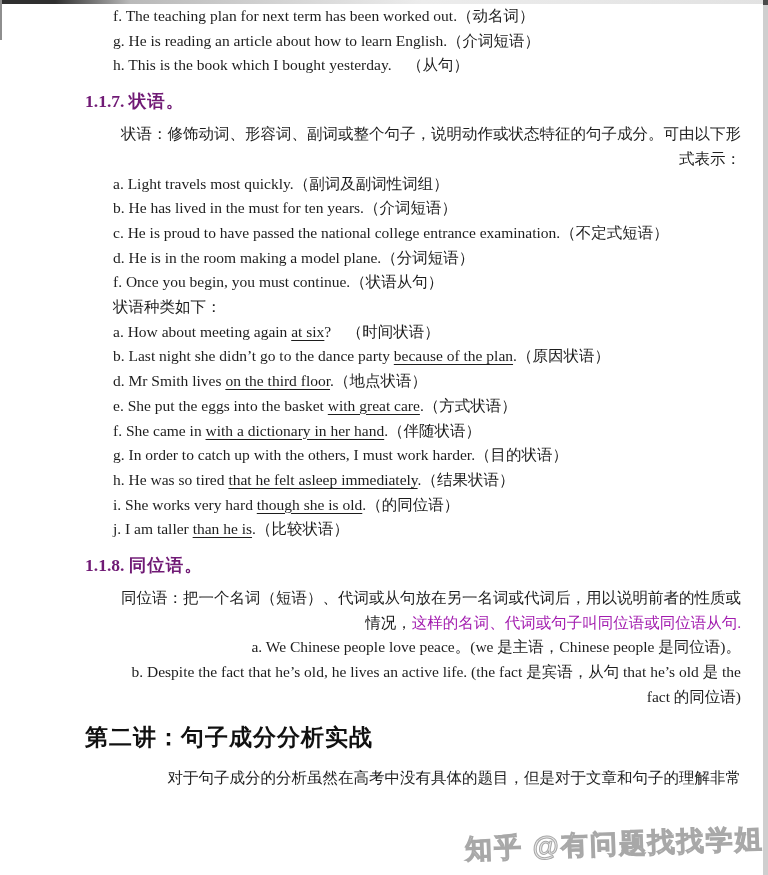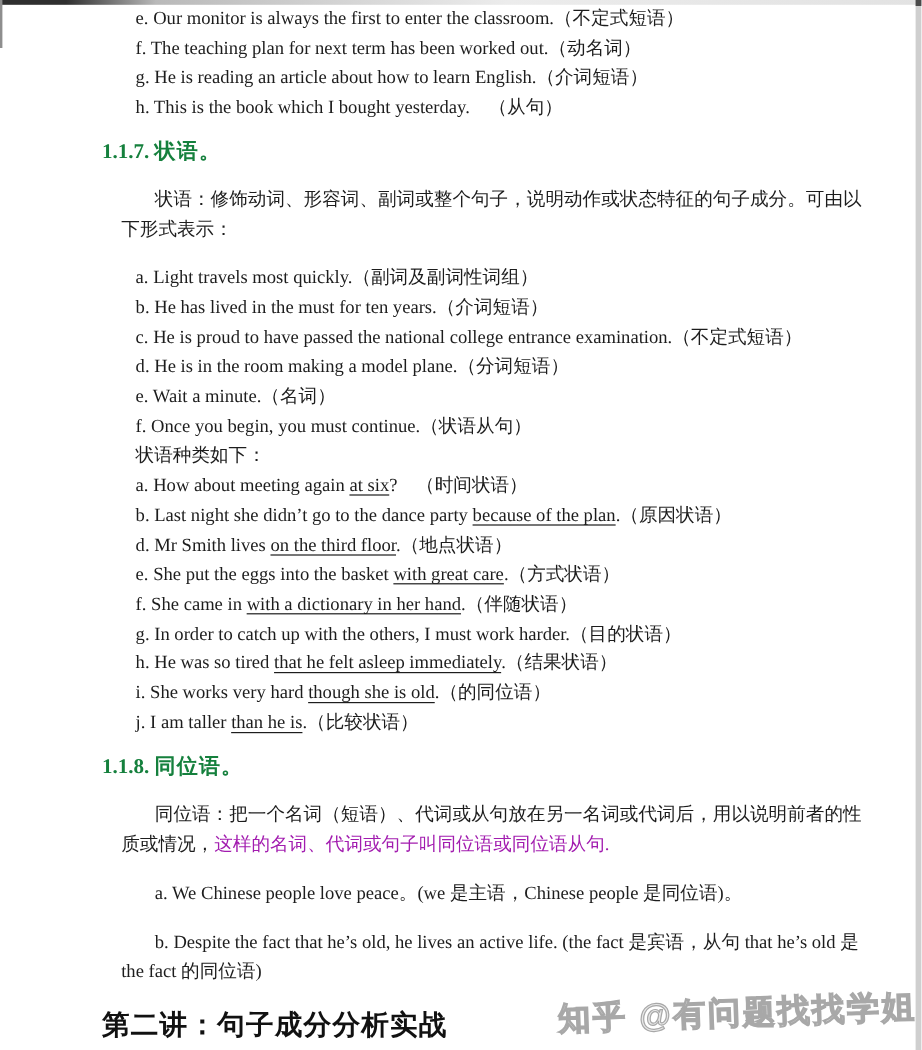--- a/index.html
+++ b/index.html
@@ -16,24 +16,24 @@
   .top-bar {
     position: absolute; top: 0; left: 0; width: 768px; height: 4px;
     background: linear-gradient(to right, #2f2f2f 0px, #2f2f2f 55px, #b9b9b9 130px, #ececec 55%, #e2e2e2 100%);
   }
   .left-mark { position: absolute; top: 0; left: 0; width: 2px; height: 40px; background: #8e8e8e; }
   .scrollbar { position: absolute; top: 0; right: 0; width: 5px; height: 875px; background: #cfcfcf; }
   .sb-top { height: 5px; background: #4a4a4a; }
   .doc { position: absolute; top: 4px; left: 85px; width: 656px; }
   .ln { line-height: 24.7px; margin: 0; }
   .ex { text-indent: 28px; }
-  .para { margin: 16px; line-height: 24.7px; }
+  .para { margin: 0; line-height: 24.7px; text-align: right; }
   .indent { text-indent: 28px; }
   .sec {
-    font-size: 17.5px; font-weight: bold; color: #15803d;
+    font-size: 17.5px; font-weight: bold; color: #701a75;
     margin: 10px 0 8px 0; line-height: 26px;
   }
   .sec .num { font-family: "Liberation Serif", serif; }
   .sec .ttl { font-family: "Liberation Sans", "DejaVu Sans", sans-serif; letter-spacing: 1px; }
   .u { text-decoration: underline; text-underline-offset: 3px; }
   .red { color: #a21caf; }
   .lecture {
     font-family: "Liberation Sans", "DejaVu Sans", sans-serif;
     font-weight: 700; font-size: 23px; color: #111;
     text-align: left; margin: 12px 0 14px 0; line-height: 30px;
@@ -51,34 +51,32 @@
   }
 </style>
 </head>
 <body>
 
 <div class="top-bar"></div>
 <div class="left-mark"></div>
 
 <div class="doc">
 
-  <div class="ln ex">e. Our monitor is always the first to enter the classroom.（不定式短语）</div>
   <div class="ln ex">f. The teaching plan for next term has been worked out.（动名词）</div>
   <div class="ln ex">g. He is reading an article about how to learn English.（介词短语）</div>
   <div class="ln ex">h. This is the book which I bought yesterday.　（从句）</div>
 
   <h2 class="sec"><span class="num">1.1.7.</span> <span class="ttl">状语。</span></h2>
 
   <p class="para indent">状语：修饰动词、形容词、副词或整个句子，说明动作或状态特征的句子成分。可由以下形式表示：</p>
 
   <div class="ln ex">a. Light travels most quickly.（副词及副词性词组）</div>
   <div class="ln ex">b. He has lived in the must for ten years.（介词短语）</div>
   <div class="ln ex">c. He is proud to have passed the national college entrance examination.（不定式短语）</div>
   <div class="ln ex">d. He is in the room making a model plane.（分词短语）</div>
-  <div class="ln ex">e. Wait a minute.（名词）</div>
   <div class="ln ex">f. Once you begin, you must continue.（状语从句）</div>
 
   <div class="ln ex">状语种类如下：</div>
 
   <div class="ln ex"><span>a. How about meeting again </span><span class="u">at six</span><span>?　（时间状语）</span></div>
   <div class="ln ex"><span>b. Last night she didn’t go to the dance party </span><span class="u">because of the plan</span><span>.（原因状语）</span></div>
   <div class="ln ex"><span>d. Mr Smith lives </span><span class="u">on the third floor</span><span>.（地点状语）</span></div>
   <div class="ln ex"><span>e. She put the eggs into the basket </span><span class="u">with great care</span><span>.（方式状语）</span></div>
   <div class="ln ex"><span>f. She came in </span><span class="u">with a dictionary in her hand</span><span>.（伴随状语）</span></div>
   <div class="ln ex"><span>g. In order to catch up with the others, I must work harder.（目的状语）</span><span class="u"></span><span></span></div>

